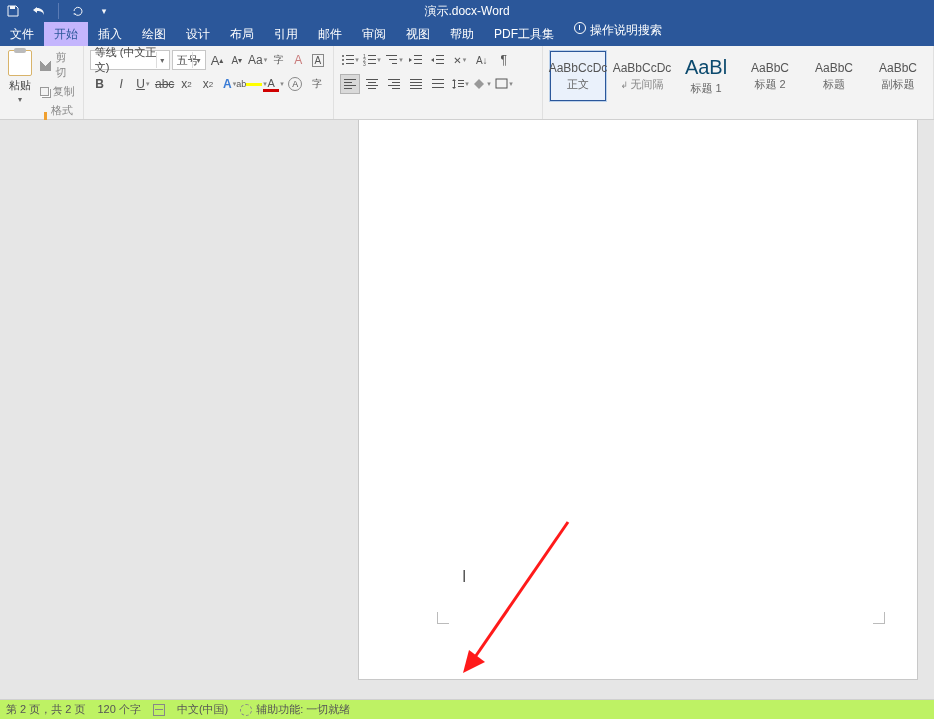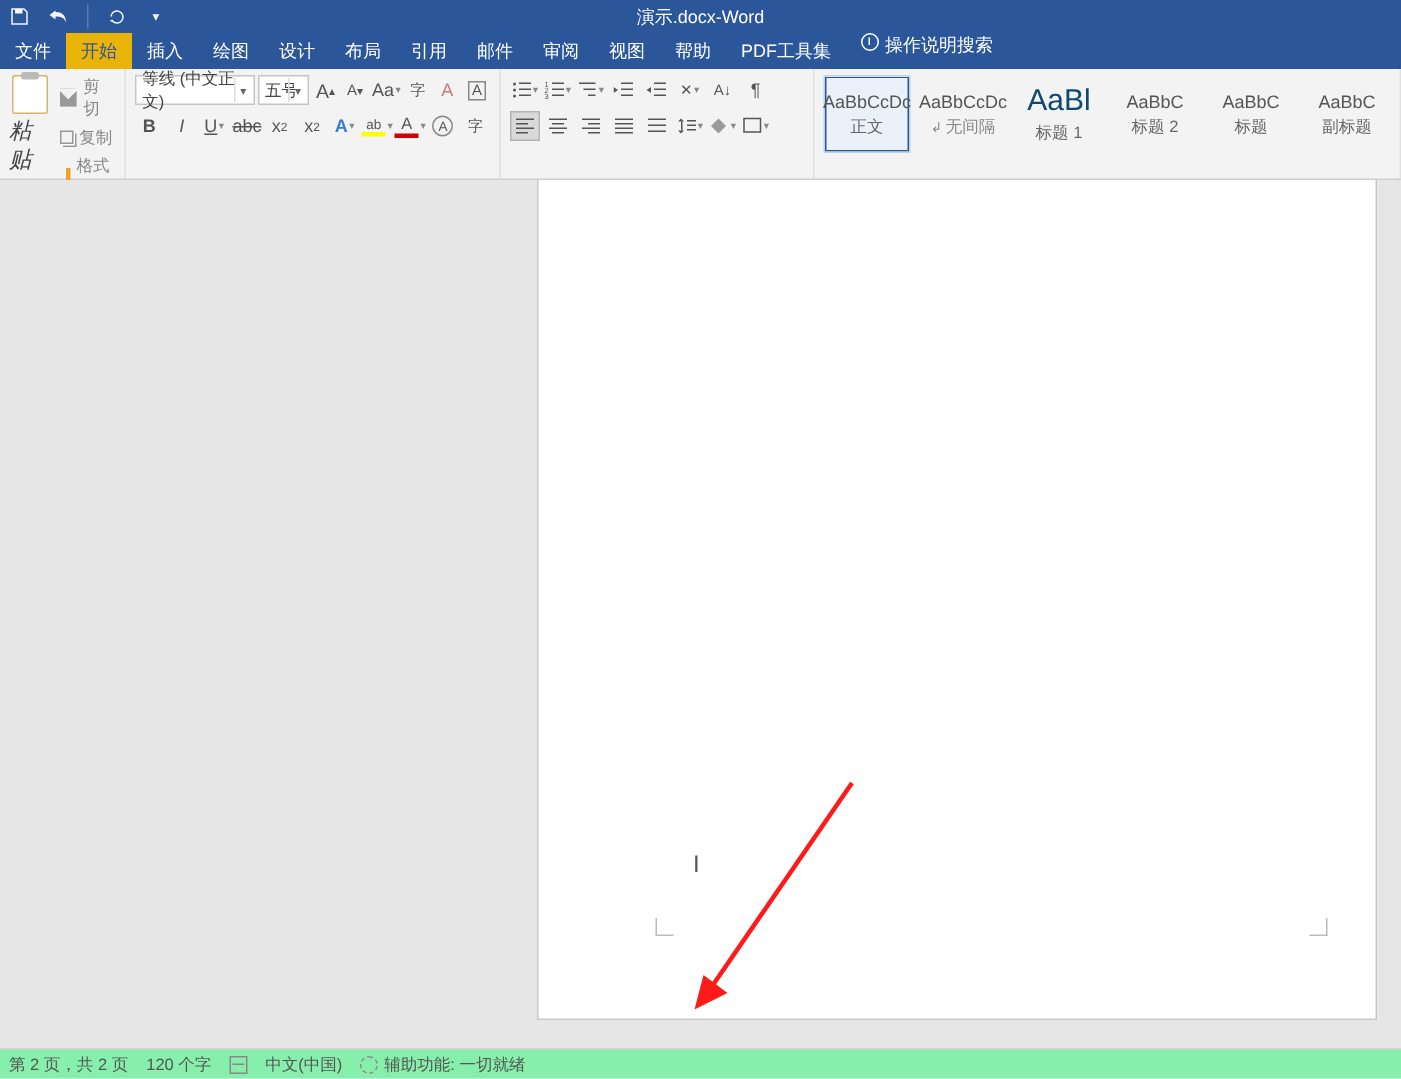--- a/index.html
+++ b/index.html
@@ -8,38 +8,38 @@
   
   .titlebar { height:22px; background:#2b579a; color:#fff; display:flex; align-items:center; position:relative; }
   .qat { display:flex; align-items:center; gap:12px; padding:0 6px; }
   .qat .ic { width:14px; height:14px; display:flex; align-items:center; justify-content:center; font-size:12px; opacity:.95; }
   .titletext { position:absolute; left:0; right:0; text-align:center; font-size:12px; pointer-events:none;}
   .titletext span { display:inline-block; }
 
   
   .tabs { height:24px; background:#2b579a; display:flex; align-items:stretch; color:#fff; font-size:12px; }
   .tab { padding:0 10px; display:flex; align-items:center; cursor:pointer; }
-  .tab.active { background:#eab308; color:#2b579a; }
+  .tab.active { background:#c4b5fd; color:#2b579a; }
   .tabs .tell { display:flex; align-items:flex-start; gap:4px; padding:0 10px; }
   .bulb { width:12px; height:12px; border:1px solid #fff; border-radius:50%; position:relative; }
   .bulb:after{content:"";position:absolute;left:4px;top:2px;width:1px;height:5px;background:#fff;}
 
   
   .ribbon { height:74px; background:#f3f3f3; border-bottom:1px solid #d0d0d0; display:flex; }
   .group { border-right:1px solid #e0e0e0; display:flex; flex-direction:column; position:relative; }
   .group .body { flex:1; display:flex; align-items:flex-start; padding:4px 6px 0 6px; gap:6px; }
   .group .label { height:17px; text-align:center; font-size:11px; color:#666; position:relative;}
   .group .dlaunch { position:absolute; right:2px; bottom:2px; width:10px; height:10px; border:1px solid #aaa; font-size:7px; color:#888; display:flex; align-items:center; justify-content:center; }
 
   
   .g-clip { width:92px; }
   .paste { width:34px; display:flex; flex-direction:column; align-items:center; gap:2px; cursor:pointer; }
   .paste-icon { width:24px; height:26px; border:1px solid #d8b36a; background:#fff; position:relative; border-radius:2px;}
   .paste-icon:before{content:"";position:absolute;top:-3px;left:5px;width:12px;height:5px;background:#bbb;border-radius:2px;}
-  .paste-label{font-size:15px;font-style:italic;}
+  .paste-label{font-size:11px;}
   .clip-side { display:flex; flex-direction:column; gap:4px; font-size:11px; color:#888;}
   .clip-side .row { display:flex; align-items:center; gap:4px; cursor:pointer;}
   .mini-ic{width:12px;height:12px;display:inline-block;}
   .ic-cut{background:linear-gradient(45deg,#999 45%,transparent 45%),linear-gradient(-45deg,#999 45%,transparent 45%);}
   .ic-copy{border:1px solid #999;box-shadow:1px 1px 0 #fff,2px 2px 0 #999;width:9px;height:9px;}
   .ic-brush{background:#f0a030;width:4px;height:12px;margin-left:4px;}
 
   
   .g-font { width:250px; }
   .font-rows{display:flex;flex-direction:column;gap:4px;width:100%;}
@@ -73,21 +73,21 @@
   .docarea{height:576px;overflow:hidden;position:relative;background:#e6e6e6;}
   .page{position:absolute;left:358px;width:560px;background:#fff;border:1px solid #c8c8c8;}
   .page1{top:-360px;height:920px;}
   .crop{position:absolute;width:12px;height:12px;border:1px solid #bbb;}
   .crop.bl{bottom:55px;left:78px;border-top:none;border-right:none;}
   .crop.br{bottom:55px;right:32px;border-top:none;border-left:none;}
   .caret{position:absolute;top:448px;left:462px;font-size:16px;color:#555;}
   .arrow{position:absolute;pointer-events:none;}
 
   
-  .status{position:absolute;left:0;right:0;bottom:0;height:20px;background:#86efac;border-top:1px solid #d0d0d0;display:flex;align-items:center;font-size:11px;color:#555;padding:0 6px;gap:12px;}
+  .status{position:absolute;left:0;right:0;bottom:0;height:20px;background:#bef264;border-top:1px solid #d0d0d0;display:flex;align-items:center;font-size:11px;color:#555;padding:0 6px;gap:12px;}
   .status .sec{display:flex;align-items:center;gap:4px;cursor:pointer;}
   .sic{width:12px;height:12px;display:inline-block;}
   .s-err{border:1px solid #888;position:relative;}
   .s-err:after{content:"";position:absolute;left:1px;right:1px;top:4px;height:1px;background:#888;}
   .s-acc{border-radius:50%;border:1px dashed #888;}
 
   .sep{width:1px;height:16px;background:#ccc;}
 </style>
 </head>
 <body>
@@ -215,21 +215,21 @@
           <div class="ibtn">
               <s>abc</s>
             </div>
           <div class="ibtn">x<sub style="font-size:8px;">2</sub></div>
           <div class="ibtn">x<sup style="font-size:8px;">2</sup></div>
           <div class="ibtn">
               <span style="color:#3a7bd5;font-weight:bold;">A</span>
               <span class="tiny-dd">▾</span>
             </div>
           <div class="ibtn">
-              <span style="display:flex;flex-direction:column;align-items:center;">
+              <span style="display:flex;flex-direction:row;align-items:center;">
                 <span style="font-size:9px;">ab</span>
                 <span class="hl"></span>
               </span>
               <span class="tiny-dd">▾</span>
             </div>
           <div class="ibtn">
               <span style="display:flex;flex-direction:column;align-items:center;">
                 <span style="font-size:11px;">A</span>
                 <span class="fc"></span>
               </span>

